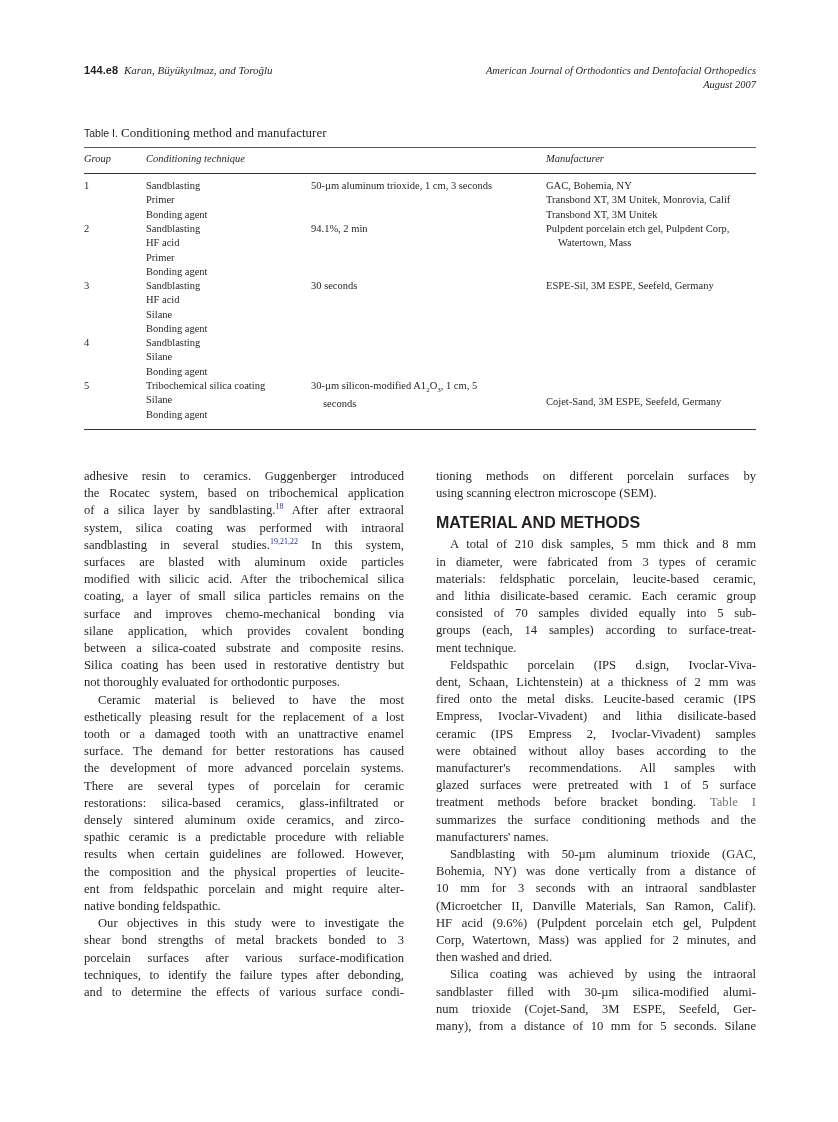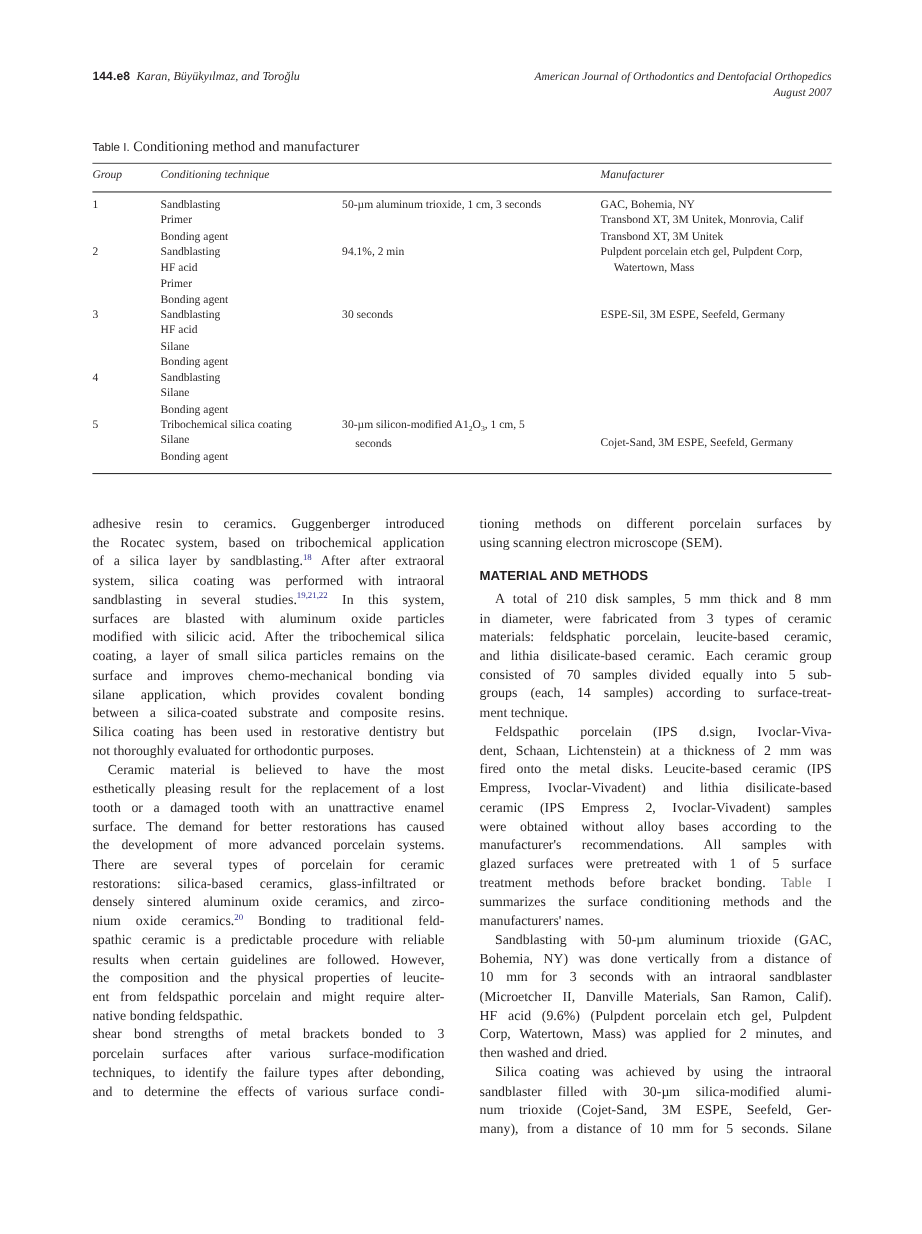--- a/index.html
+++ b/index.html
@@ -35,21 +35,21 @@
   .col { position: absolute; top: 468px; width: 320px; font-size: 12.6px; line-height: 17.2px;
          text-align: justify; }
   .col-left { left: 0; }
   .col-right { left: 352px; }
   .col p { margin: 0; }
   .line { display: block; text-align-last: justify; white-space: nowrap; }
   .line.last { text-align-last: left; }
   .sup { font-size: 8px; vertical-align: 5px; color: #2b2b8f; line-height: 0; }
   .link { color: #737373; }
   .section-head { font-family: "Liberation Sans", "DejaVu Sans", sans-serif; font-weight: bold;
-                  font-size: 12px; margin: 14px 0 6px 0; line-height: 14px; }
+                  font-size: 16px; margin: 14px 0 6px 0; line-height: 14px; }
 </style>
 </head>
 <body>
 
 <div class="page">
 
   <div class="run-header">
     <span class="folio">144.e8</span>
     <span class="authors">Karan, Büyükyılmaz, and Toroğlu</span>
     <div class="journal">
@@ -133,28 +133,28 @@
     </p>
     <p>
       <span class="line" style="padding-left:14px">Ceramic material is believed to have the most</span>
       <span class="line">esthetically pleasing result for the replacement of a lost</span>
       <span class="line">tooth or a damaged tooth with an unattractive enamel</span>
       <span class="line">surface. The demand for better restorations has caused</span>
       <span class="line">the development of more advanced porcelain systems.</span>
       <span class="line">There are several types of porcelain for ceramic</span>
       <span class="line">restorations: silica-based ceramics, glass-infiltrated or</span>
       <span class="line">densely sintered aluminum oxide ceramics, and zirco-</span>
-      <span class="line"><span>nium oxide ceramics.</span><span class="sup">20</span><span> Bonding to traditional feld-</span></span>
       <span class="line">spathic ceramic is a predictable procedure with reliable</span>
       <span class="line">results when certain guidelines are followed. However,</span>
       <span class="line">the composition and the physical properties of leucite-</span>
       <span class="line">ent from feldspathic porcelain and might require alter-</span>
       <span class="line last">native bonding feldspathic.</span>
     </p>
     <p>
+      <span class="line" style="padding-left:14px">Our objectives in this study were to investigate the</span>
       <span class="line">shear bond strengths of metal brackets bonded to 3</span>
       <span class="line">porcelain surfaces after various surface-modification</span>
       <span class="line">techniques, to identify the failure types after debonding,</span>
       <span class="line">and to determine the effects of various surface condi-</span>
     </p>
   </div>
 
   <div class="col col-right">
     <p>
       <span class="line">tioning methods on different porcelain surfaces by</span>

